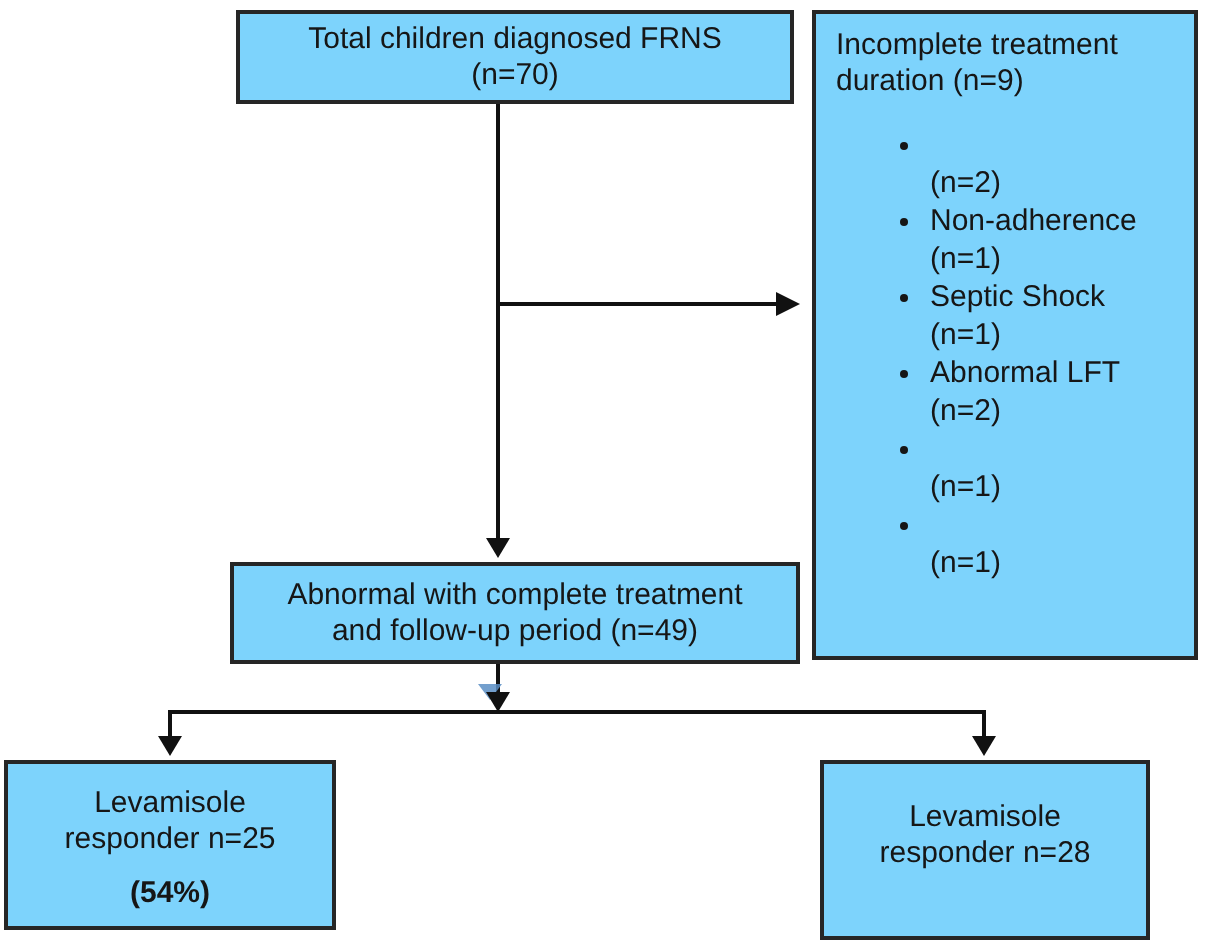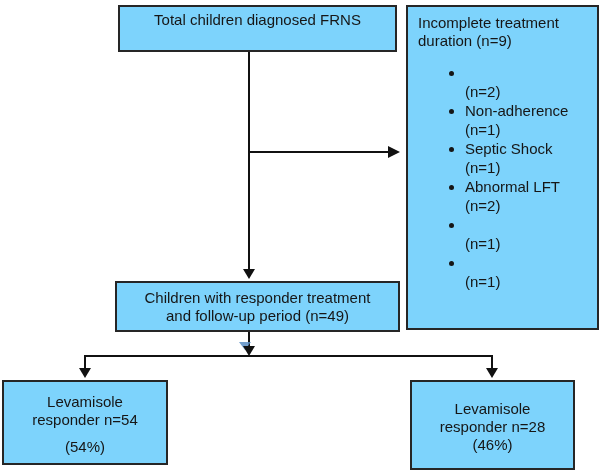--- a/index.html
+++ b/index.html
@@ -57,60 +57,60 @@
   }
   #box-incomplete li {
     line-height: 19px;
     margin: 0;
     padding: 0;
   }
   
   #box-complete { left: 115px; top: 281px; width: 285px; height: 51px; padding-top: 6px; }
   
   #box-resp-left { left: 2px; top: 380px; width: 166px; height: 85px; padding-top: 11px; }
-  #box-resp-left .pct { display: block; margin-top: 9px; }
+  #box-resp-left .pct { display: block; margin-top: 9px; font-weight: bold; }
   #box-resp-right { left: 410px; top: 380px; width: 165px; height: 90px; padding-top: 18px; }
   .bline { display: block; }
 </style>
 </head>
 <body>
 
 <div id="canvas">
 
   <div class="fbox centered" id="box-total">
     <span class="bline">Total children diagnosed FRNS</span>
+    <span class="bline">(n=70)</span>
   </div>
 
   <div class="fbox" id="box-incomplete">
     <div>Incomplete treatment duration (n=9)</div>
     <ul>
       <li><br><span>(n=2)</span></li>
       <li><span>Non-adherence</span><br><span>(n=1)</span></li>
       <li><span>Septic Shock</span><br><span>(n=1)</span></li>
       <li><span>Abnormal LFT</span><br><span>(n=2)</span></li>
       <li><br><span>(n=1)</span></li>
       <li><br><span>(n=1)</span></li>
     </ul>
   </div>
 
   <div class="fbox centered" id="box-complete">
-    <span class="bline">Children with responder treatment</span>
+    <span class="bline">Abnormal with complete treatment</span>
     <span class="bline">and follow-up period (n=49)</span>
   </div>
 
   <div class="fbox centered" id="box-resp-left">
     <span class="bline">Levamisole</span>
-    <span class="bline">responder n=54</span>
+    <span class="bline">responder n=25</span>
     <span class="pct">(54%)</span>
   </div>
 
   <div class="fbox centered" id="box-resp-right">
     <span class="bline">Levamisole</span>
     <span class="bline">responder n=28</span>
-    <span class="bline">(46%)</span>
   </div>
 
   <div class="line" style="left:248px; top:52px; width:2px; height:218px;"></div>
   <div class="arrow-down" style="left:243px; top:269px;"></div>
 
   <div class="line" style="left:248px; top:151px; width:140px; height:2px;"></div>
   <div class="arrow-right" style="left:388px; top:146px;"></div>
 
   <div class="line" style="left:248px; top:332px; width:2px; height:16px;"></div>
   <div class="artifact" style="left:239px; top:342px;"></div>

